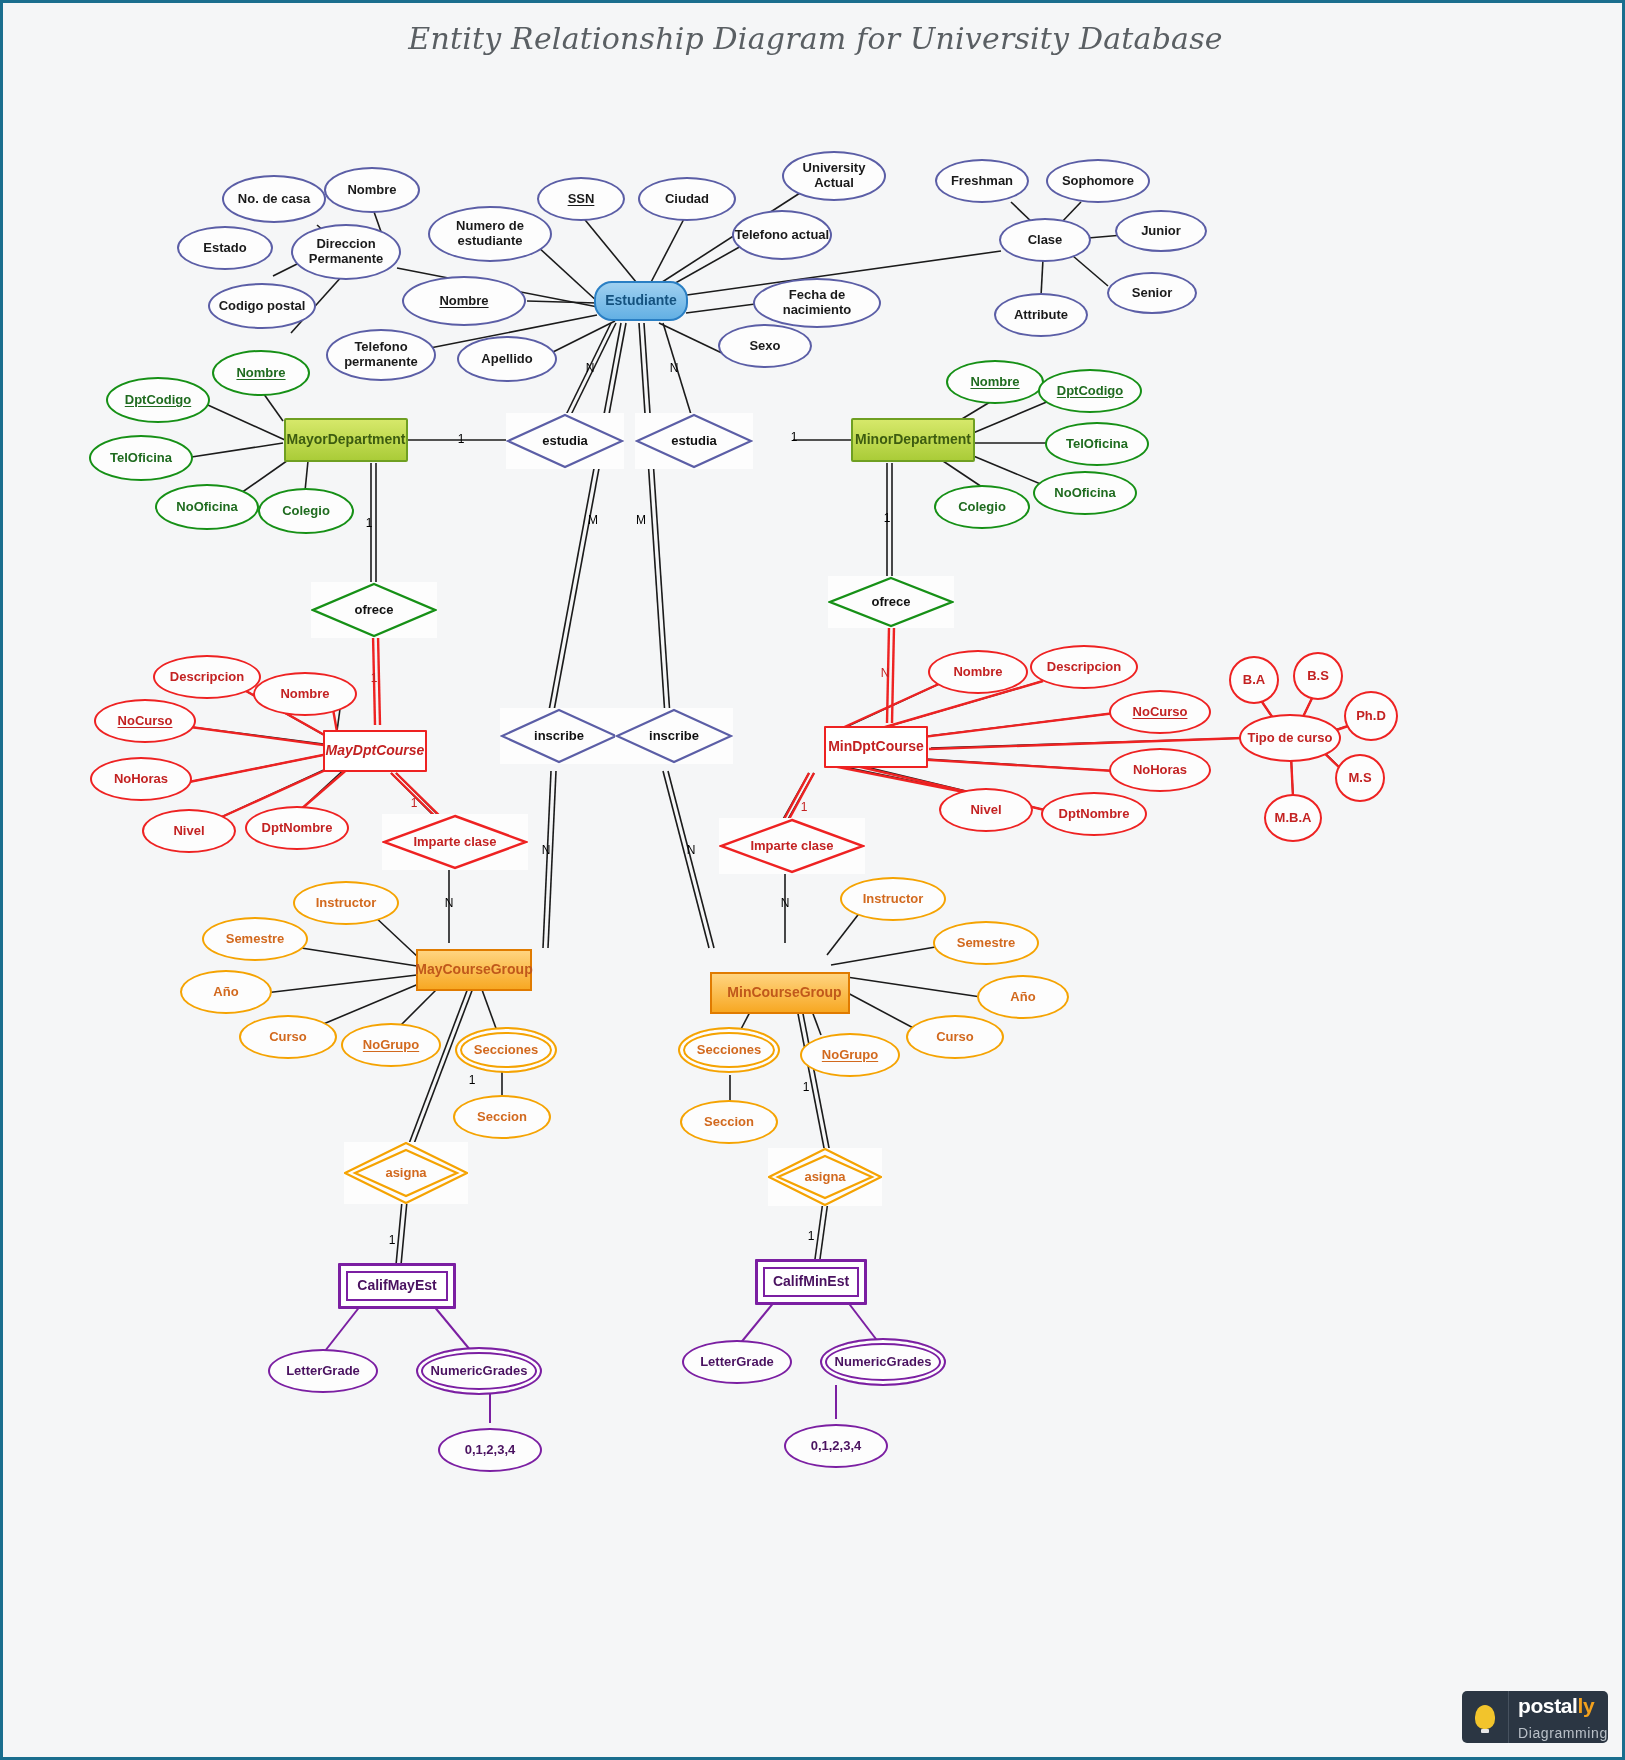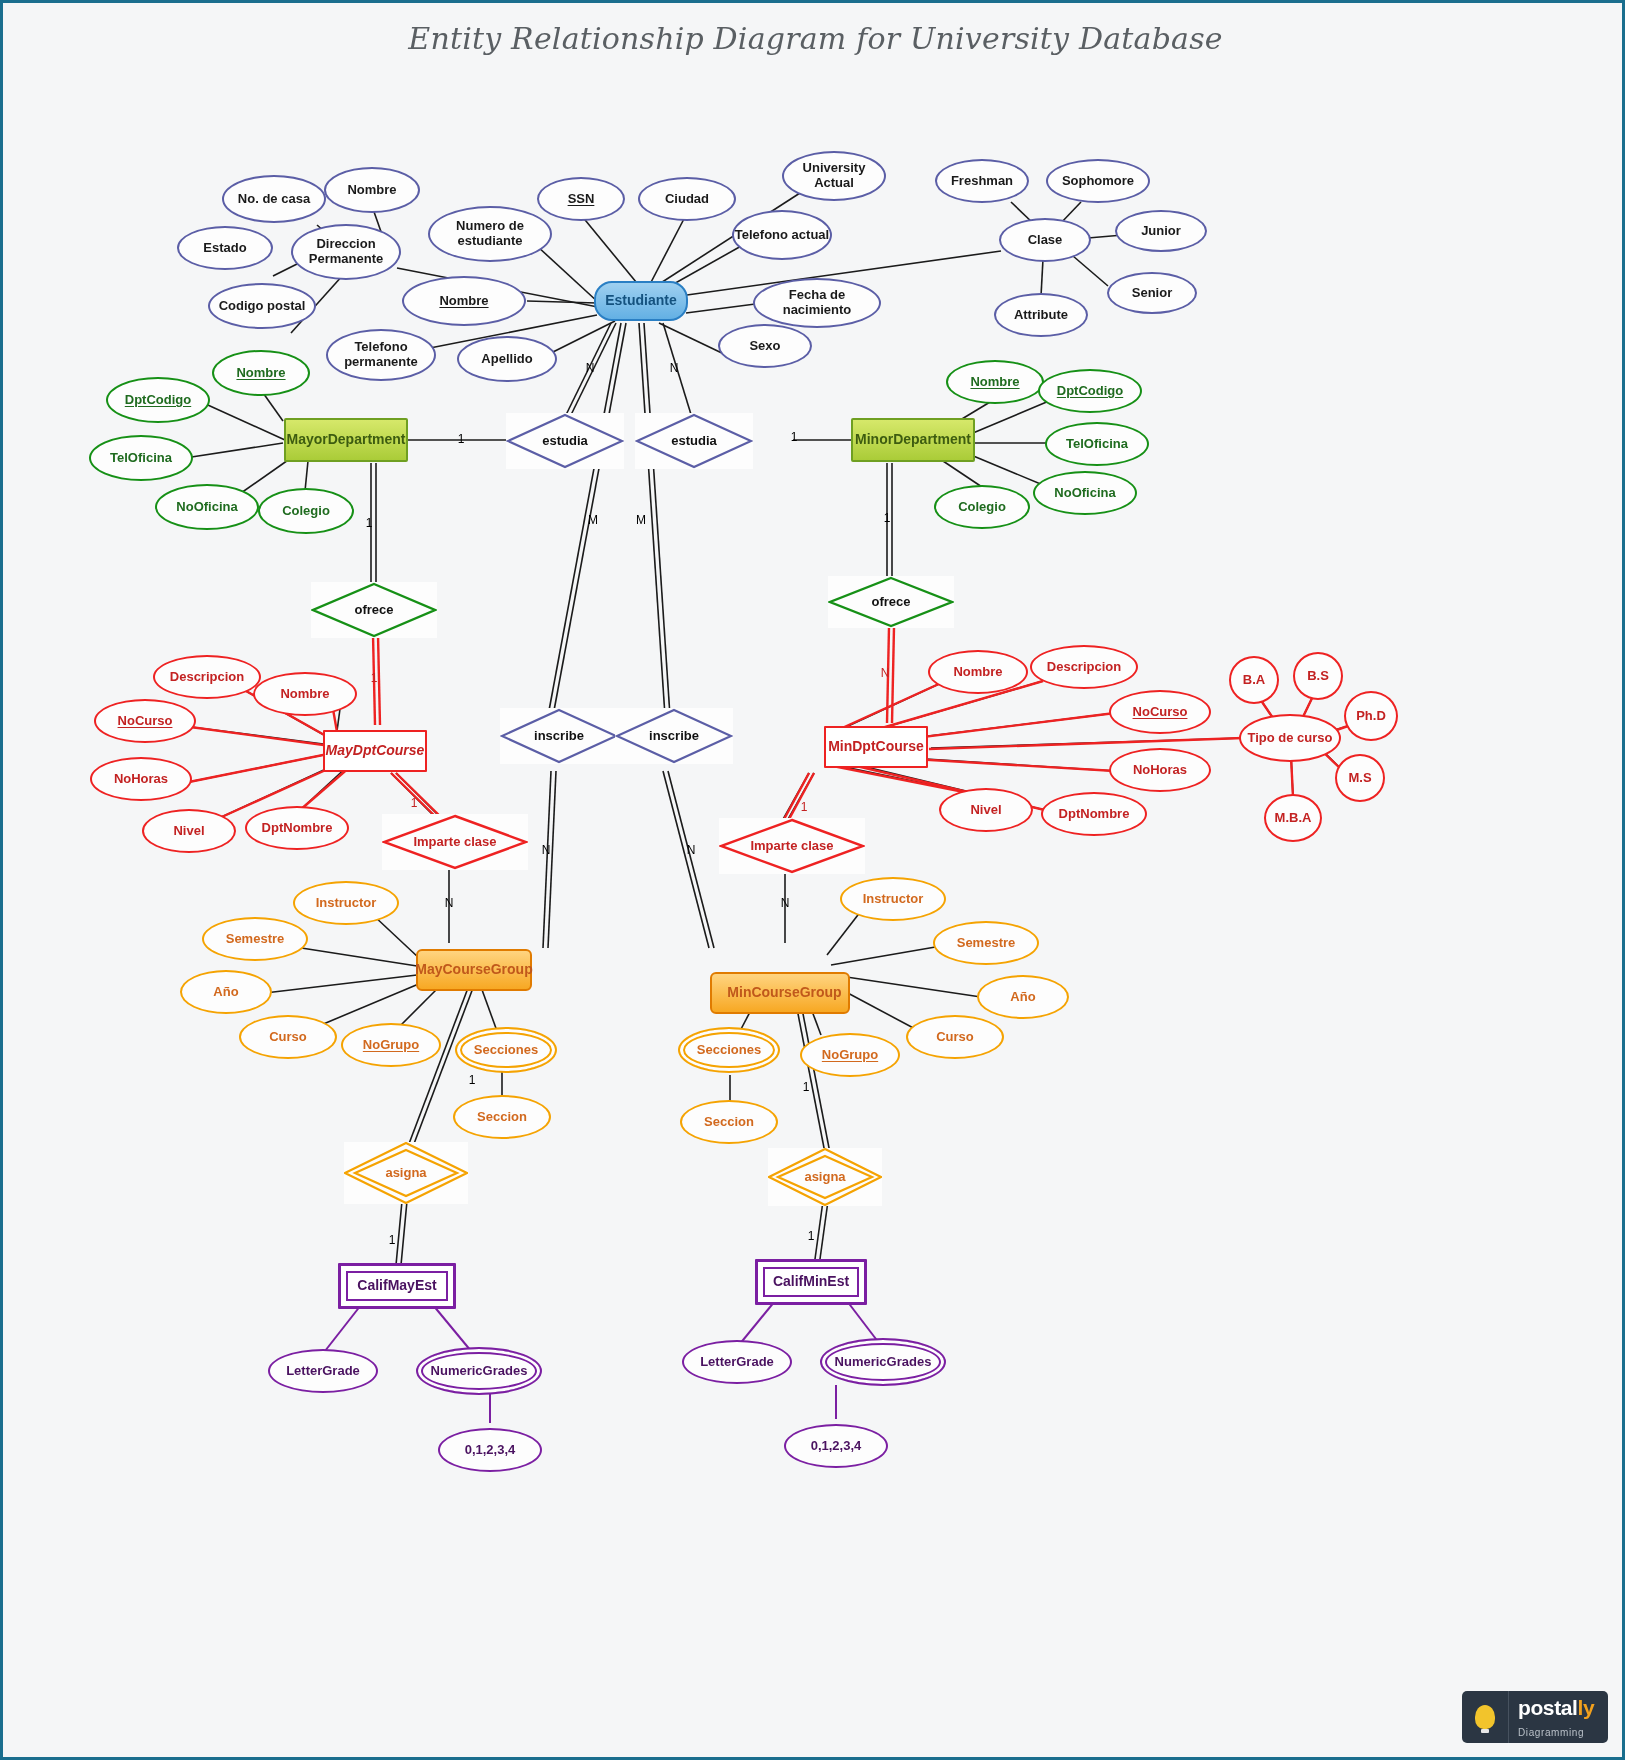--- a/index.html
+++ b/index.html
@@ -97,21 +97,21 @@
     border: 2px solid #ee2222;
     background: #ffffff;
     color: #c32222;
     border-radius: 1px;
     font-size: 14px;
   }
   .rect-orange {
     border: 2px solid #e07b00;
     background: linear-gradient(#ffd480, #f7a823);
     color: #c0581b;
-    border-radius: 6px;
+    border-radius: 0;
     font-size: 14px;
   }
   .rect-purple-weak {
     border: 3px solid #7b1fa2;
     background: #ffffff;
     color: #4a1260;
     border-radius: 1px;
     font-size: 14px;
     padding: 5px;
   }
@@ -147,21 +147,21 @@
     position: relative;
   }
   .creately .bulb:after {
     content: "";
     position: absolute; left: 6px; bottom: -4px;
     width: 8px; height: 4px; background: #e7e7e7; border-radius: 1px;
   }
   .creately .txt { padding-left: 9px; line-height: 1; }
   .creately .w1 { font-size: 21px; color: #ffffff; font-weight: bold; letter-spacing: -0.4px; }
   .creately .w1 i { color: #f2a01d; font-style: normal; }
-  .creately .w2 { font-size: 10px; color: #b9c0c8; margin-top: 10px; letter-spacing: 0.6px; }
+  .creately .w2 { font-size: 14px; color: #b9c0c8; margin-top: 10px; letter-spacing: 0.6px; }
 </style>
 </head>
 <body>
 
 <div id="canvas">
 
   <div class="title">Entity Relationship Diagram for University Database</div>
 
   <svg id="edges" viewBox="0 0 1625 1760">
     <g stroke="#1b1b1b" stroke-width="1.6" fill="none">

